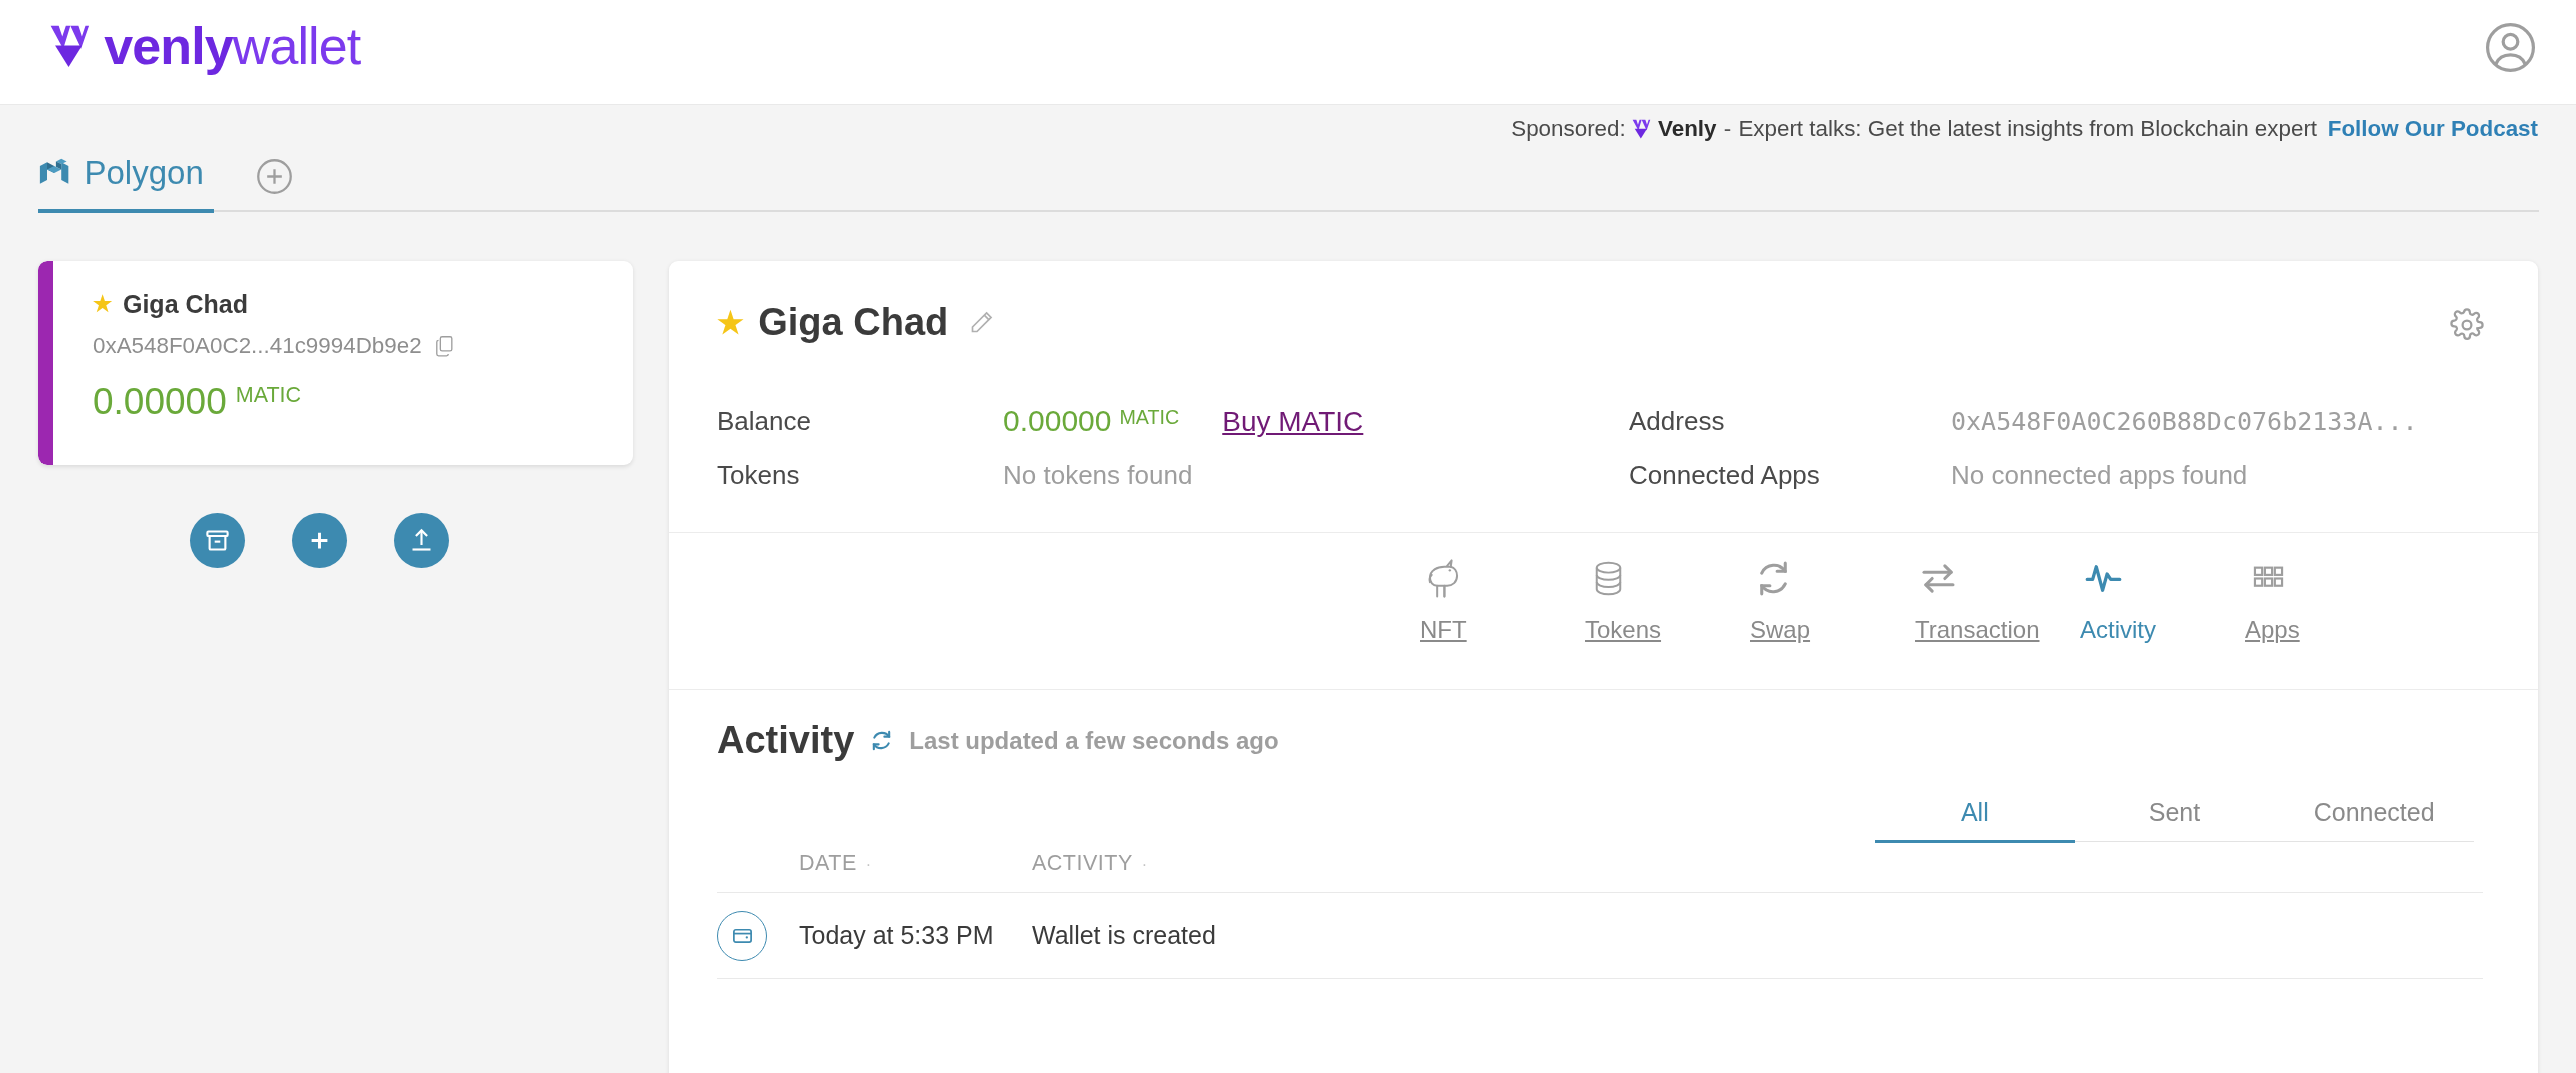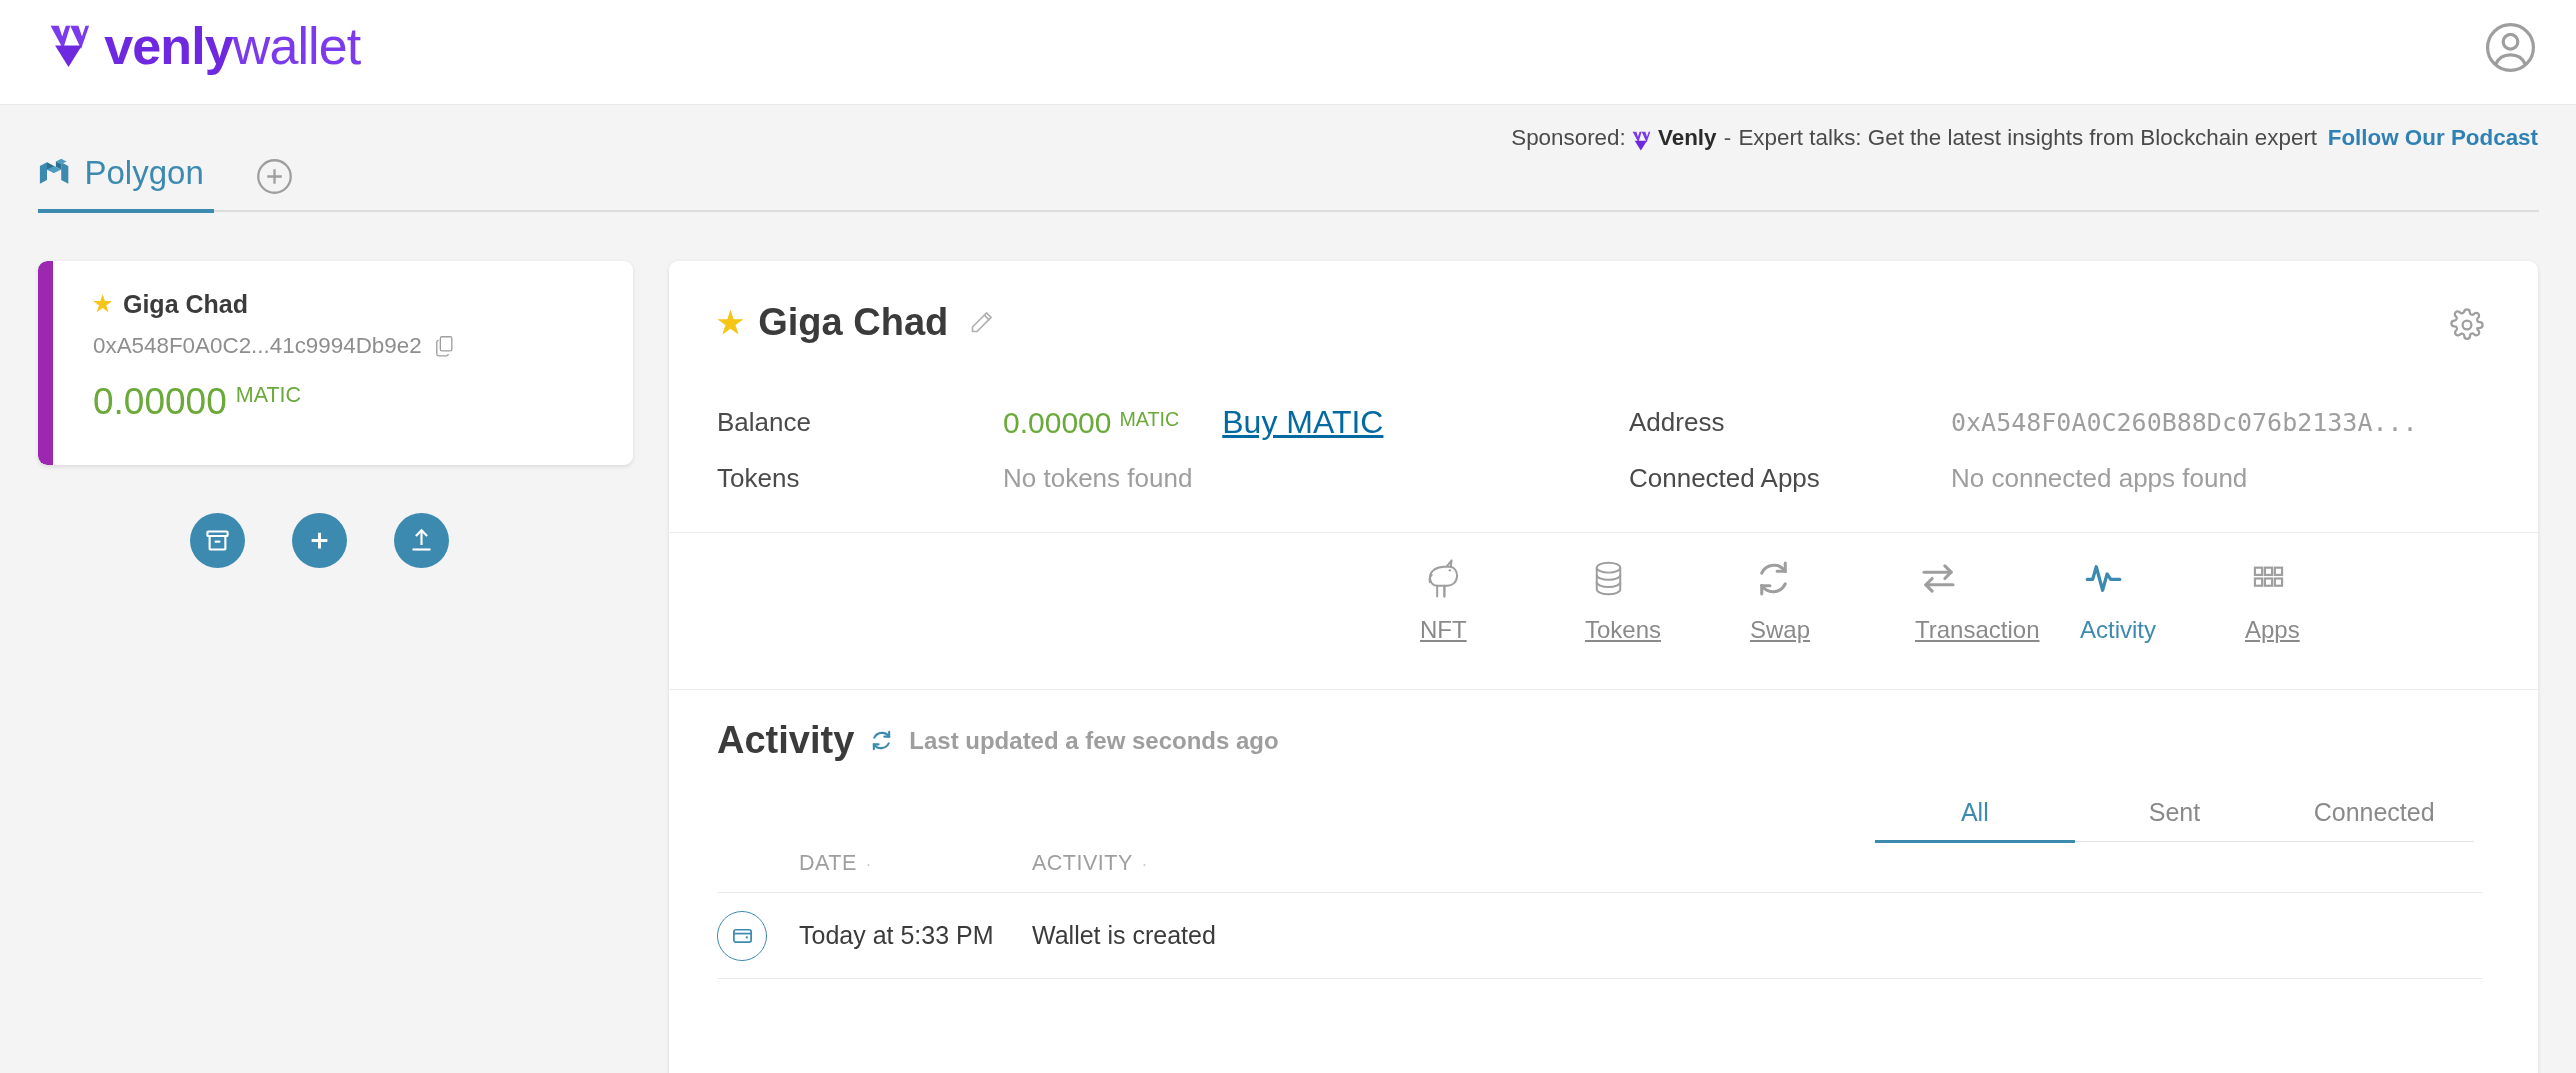--- a/index.html
+++ b/index.html
@@ -33,21 +33,21 @@
     position: absolute; right: 38px; top: 19.7px;
     width: 55px; height: 55px;
   }
   .avatar-btn svg { width: 55px; height: 55px; display: block; }
 
   
   .sponsor {
     position: absolute; top: 106px; left: 0;
     width: 2576px; height: 45px;
     background: #f4f4f4;
-    display: flex; align-items: flex-end; justify-content: flex-end;
+    display: flex; align-items: center; justify-content: flex-end;
     padding-right: 38px;
     font-size: 22.4px; color: #4a4a4a;
     white-space: nowrap;
   }
   .sponsor .v-ico { width: 19.7px; height: 21.5px; margin: 0 7.2px 0 5.4px; vertical-align: -2.7px; }
   .sponsor .brand { font-weight: 700; color: #2b2b2b; }
   .sponsor .dash { color: #555; }
   .sponsor .podcast {
     color: #2f80b5; font-weight: 700; margin-left: 10.7px;
     text-decoration: none;
@@ -158,21 +158,21 @@
     row-gap: 21.5px; align-items: center;
   }
   .ig-label { font-size: 26px; color: #4a4a4a; }
   .ig-val-green {
     font-size: 30px; color: #6aa93a;
     display: flex; align-items: baseline; gap: 8px;
   }
   .ig-val-green .sym { font-size: 19.7px; align-self: flex-start; margin-top: 1.8px; }
   .ig-muted { font-size: 26px; color: #9e9e9e; }
   .ig-link {
-    font-size: 32px; color: #0369a1;
+    font-size: 28px; color: #701a75;
     text-decoration: underline; justify-self: start;
   }
   .ig-addr {
     font-size: 25px; color: #9e9e9e;
     font-family: "DejaVu Sans Mono", monospace;
     display: flex; align-items: center; gap: 14.3px; white-space: nowrap;
   }
   .ig-addr .ic { width: 23px; height: 25px; display: block; }
 
   

